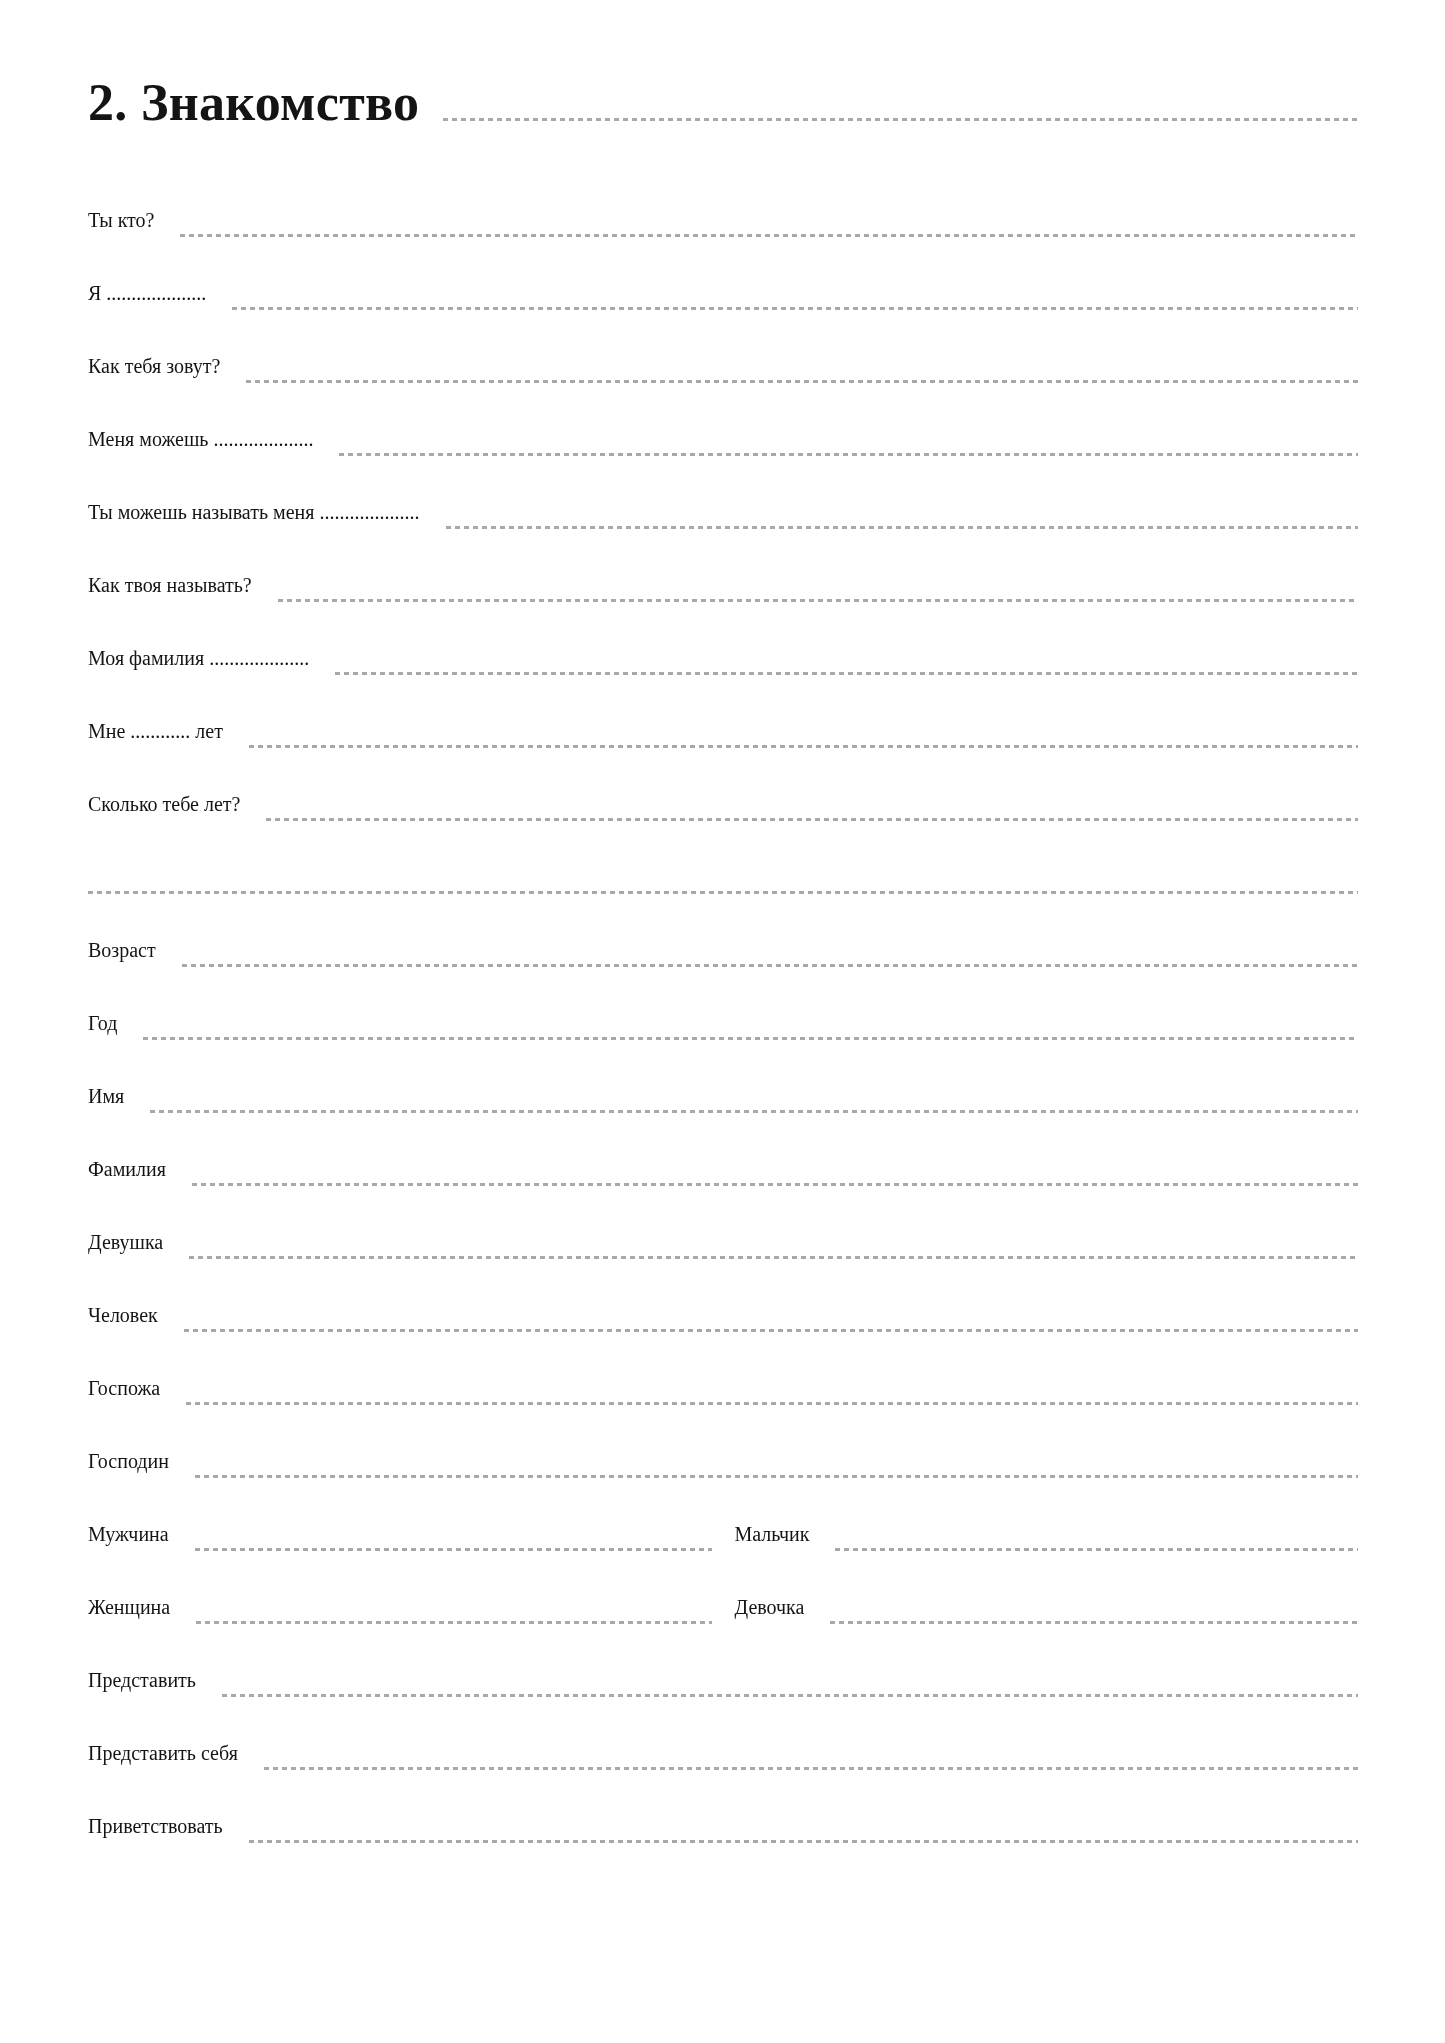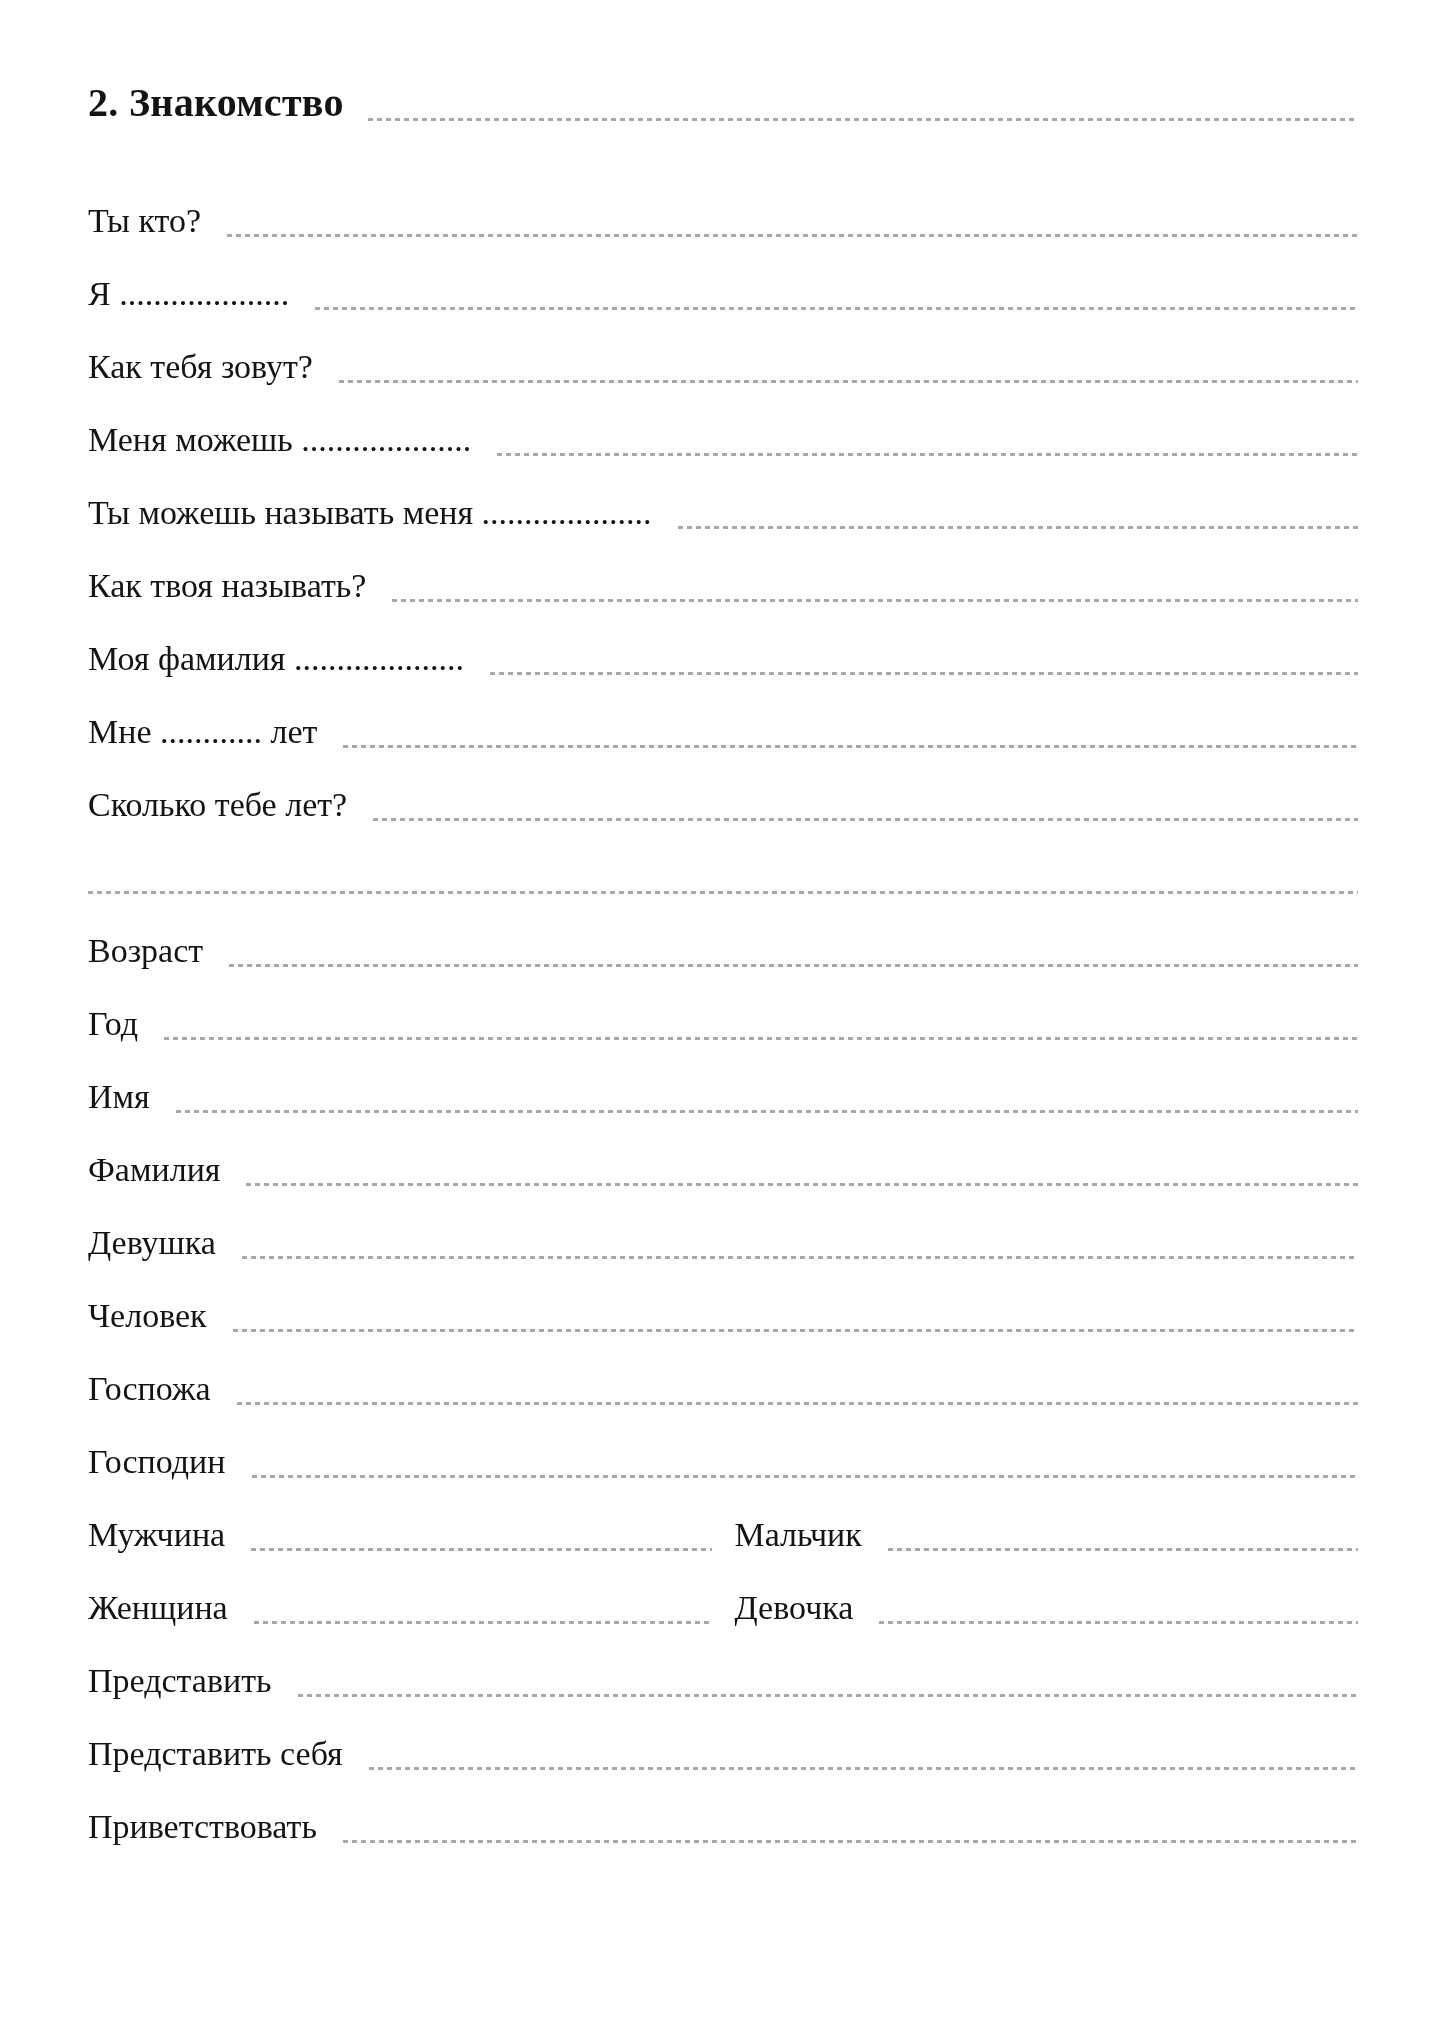--- a/index.html
+++ b/index.html
@@ -13,33 +13,33 @@
     color: #141414;
     font-family: "Liberation Serif", "DejaVu Serif", serif;
     overflow: hidden;
   }
   .heading-row {
     display: flex;
     margin-top: 78px;
     height: 50px;
   }
   .title {
-    font-size: 40px;
+    font-size: 52px;
     font-weight: bold;
     line-height: 50px;
     white-space: nowrap;
     letter-spacing: 0.3px;
   }
   .rows { margin-top: 56px; }
   .row {
     display: flex;
     height: 73px;
   }
   .label {
-    font-size: 34px;
+    font-size: 20px;
     line-height: 73px;
     white-space: nowrap;
   }
   .fill {
     flex: 1 1 auto;
     min-width: 0;
     height: 3px;
     align-self: flex-end;
     margin: 0 0 20px 26px;
     background: repeating-linear-gradient(90deg,

